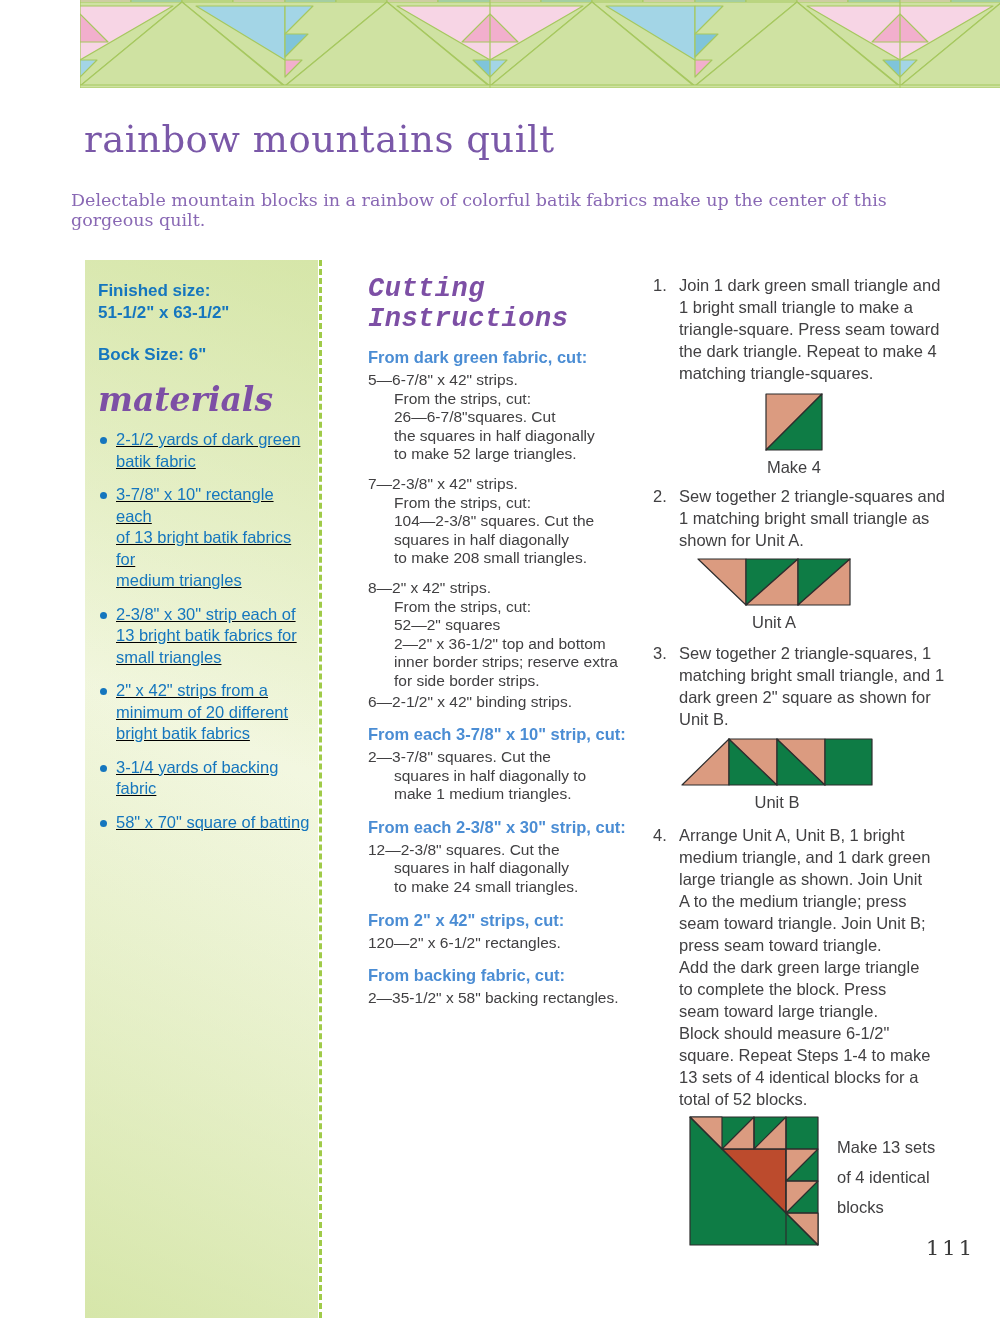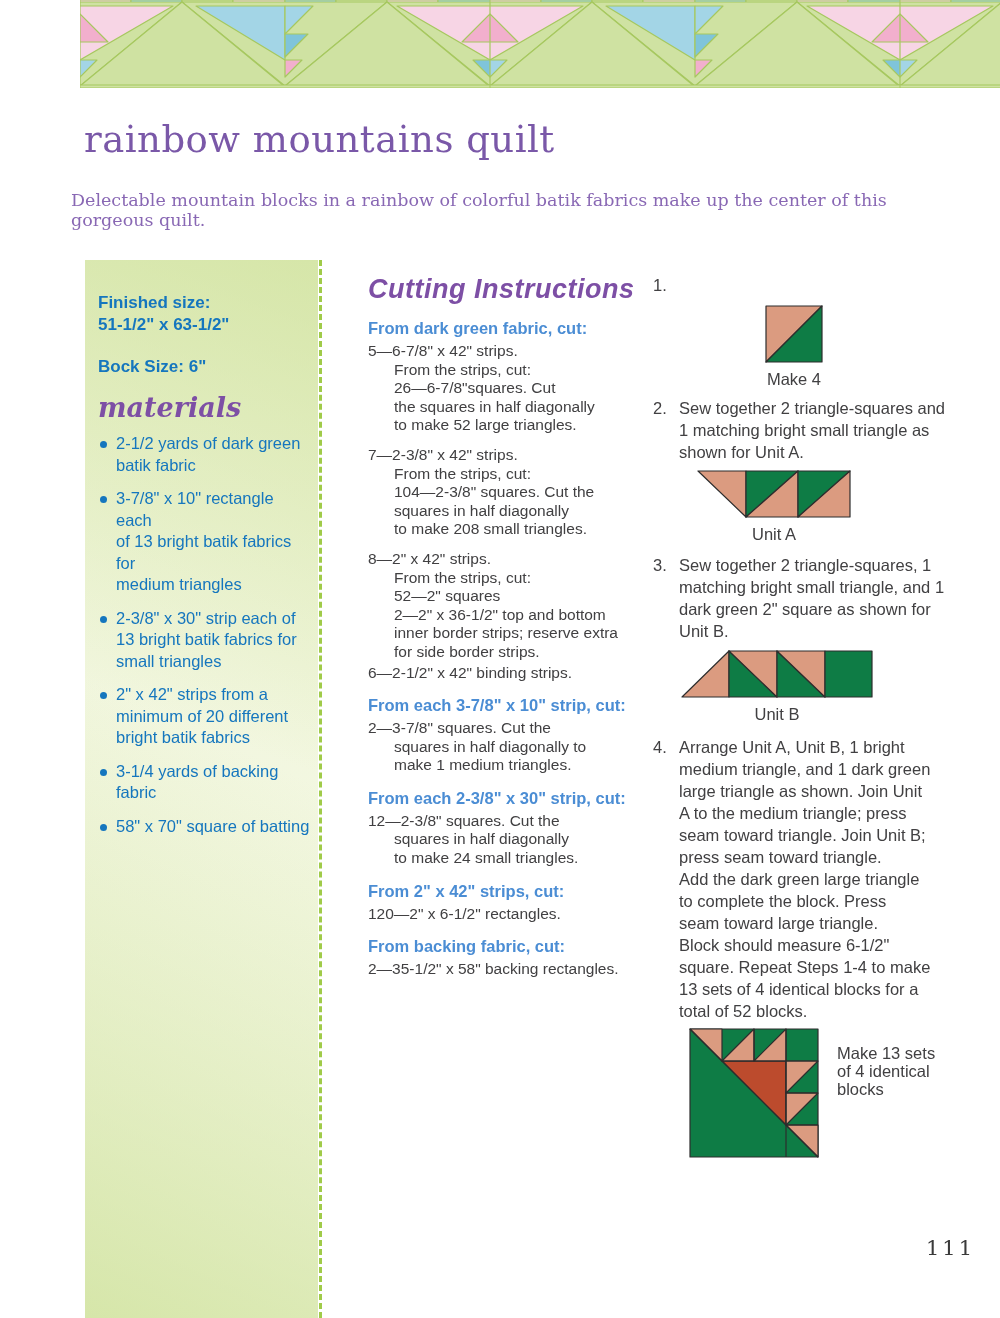--- a/index.html
+++ b/index.html
@@ -23,59 +23,59 @@
     font-family:"DejaVu Serif", serif; font-size:17.5px; color:#8968b4;
   }
 
   
   #sidebar {
     left:85px; top:260px; width:233px; height:1058px;
     background-image:
       linear-gradient(200deg, rgba(202,223,146,0.65) 0%, rgba(255,255,255,0) 45%),
       linear-gradient(25deg, rgba(202,223,146,0.75) 0%, rgba(255,255,255,0) 55%),
       linear-gradient(to bottom, #ecf3d3, #f9fbee);
-    padding:32px 6px 0 13px; box-sizing:border-box;
+    padding:20px 6px 0 13px; box-sizing:border-box;
   }
   #sidebar-dashes {
     left:319px; top:260px; height:1058px; width:0;
     border-left:3px dashed #a0cb49;
   }
   .sb-bold { color:#1576be; font-weight:bold; font-size:17px; line-height:22px; white-space:pre-line; }
   #block-size { margin-top:20px; }
   #materials-heading {
     font-family:"DejaVu Serif", serif; font-style:italic; font-weight:bold;
-    color:#7d4fa5; font-size:27px; margin:14px 0 10px 0;
-  }
-  .mat-item { display:flex; margin-bottom:12px; }
+    color:#7d4fa5; font-size:33px; margin:14px 0 10px 0;
+  }
+  .mat-item { display:flex; margin-bottom:12px;text-decoration:underline; }
   .mat-dot { flex:none; width:7px; height:7px; border-radius:50%; background:#1576be; margin:8px 9px 0 2px; }
   .mat-text { color:#1576be; font-size:16.5px; line-height:21.5px; white-space:pre-line; }
 
   
   .script-head {
-    font-family:Liberation Sans, sans-serif; font-style:italic; font-weight:bold;
+    font-family:Liberation Mono, monospace; font-style:italic; font-weight:bold;
     color:#7d4fa5; font-size:27px; margin-bottom:0; letter-spacing:0.5px;
   }
 
   
   #cutting-col { left:368px; top:274px; width:268px; }
   .cut-header { color:#4b8dd4; font-weight:bold; font-size:16.5px; margin:14px 0 4px 0; }
   .cut-para { font-size:15.5px; line-height:18.6px; color:#414042; margin-bottom:11px; }
   .cut-rest { margin-left:26px; white-space:pre-line; }
 
   
   #assembling-col { left:653px; top:274px; width:292px; }
   .step { display:flex; font-size:16.5px; line-height:22px; color:#414042; }
   .step-num { flex:none; width:26px; }
   .step-text { white-space:pre-line; }
   .diag-caption { font-size:16.5px; color:#414042; margin-top:3px; text-align:center; }
   #diag-make4-wrap { margin:9px 0 8px 100px; width:58px;padding-left:12px; }
   #diag-unitA-wrap { margin:7px 0 10px 44px; width:154px; }
   #diag-unitB-wrap { margin:8px 0 12px 28px; width:192px; }
   #final-row { display:flex; margin:6px 0 0 36px; }
-  #final-label { margin:16px 0 0 18px; font-size:16.5px; line-height:18px; color:#414042; white-space:pre-line; }
+  #final-label { margin:16px 0 0 18px; font-size:16.5px; line-height:30px; color:#414042; white-space:pre-line; }
 
   
   #page-number {
     left:926px; top:1236px; font-family:"DejaVu Serif", serif;
     font-size:21px; letter-spacing:3px; color:#3a3a3a;
   }
 
   svg .seam { stroke:#2d2d2d; stroke-width:1.2; stroke-linejoin:round; }
 </style>
 </head>
@@ -231,20 +231,25 @@
     <div class="cut-para">
       <div class="cut-lead">2—35-1/2" x 58" backing rectangles.</div>
     </div>
   </div>
 </div>
 
 <div class="abs" id="assembling-col">
 
   <div class="step">
     <div class="step-num">1.</div>
+    <div class="step-text">Join 1 dark green small triangle and
+1 bright small triangle to make a
+triangle-square. Press seam toward
+the dark triangle. Repeat to make 4
+matching triangle-squares.</div>
   </div>
 
   <div id="diag-make4-wrap">
     <svg width="58" height="58" viewBox="0 0 58 58">
       <polygon class="seam" points="1,1 57,1 1,57" fill="#db9b80"></polygon>
       <polygon class="seam" points="57,1 57,57 1,57" fill="#0e7c45"></polygon>
     </svg>
     <div class="diag-caption">Make 4</div>
   </div>
 

